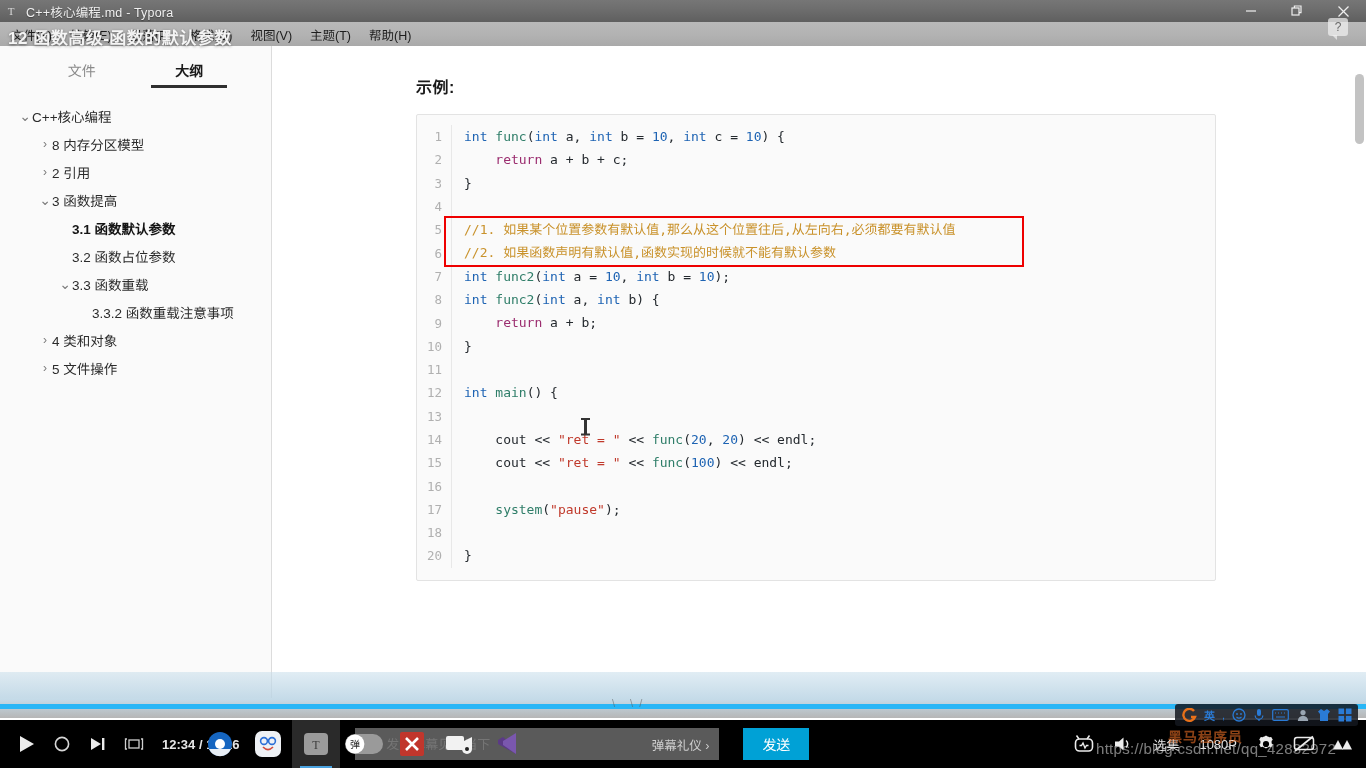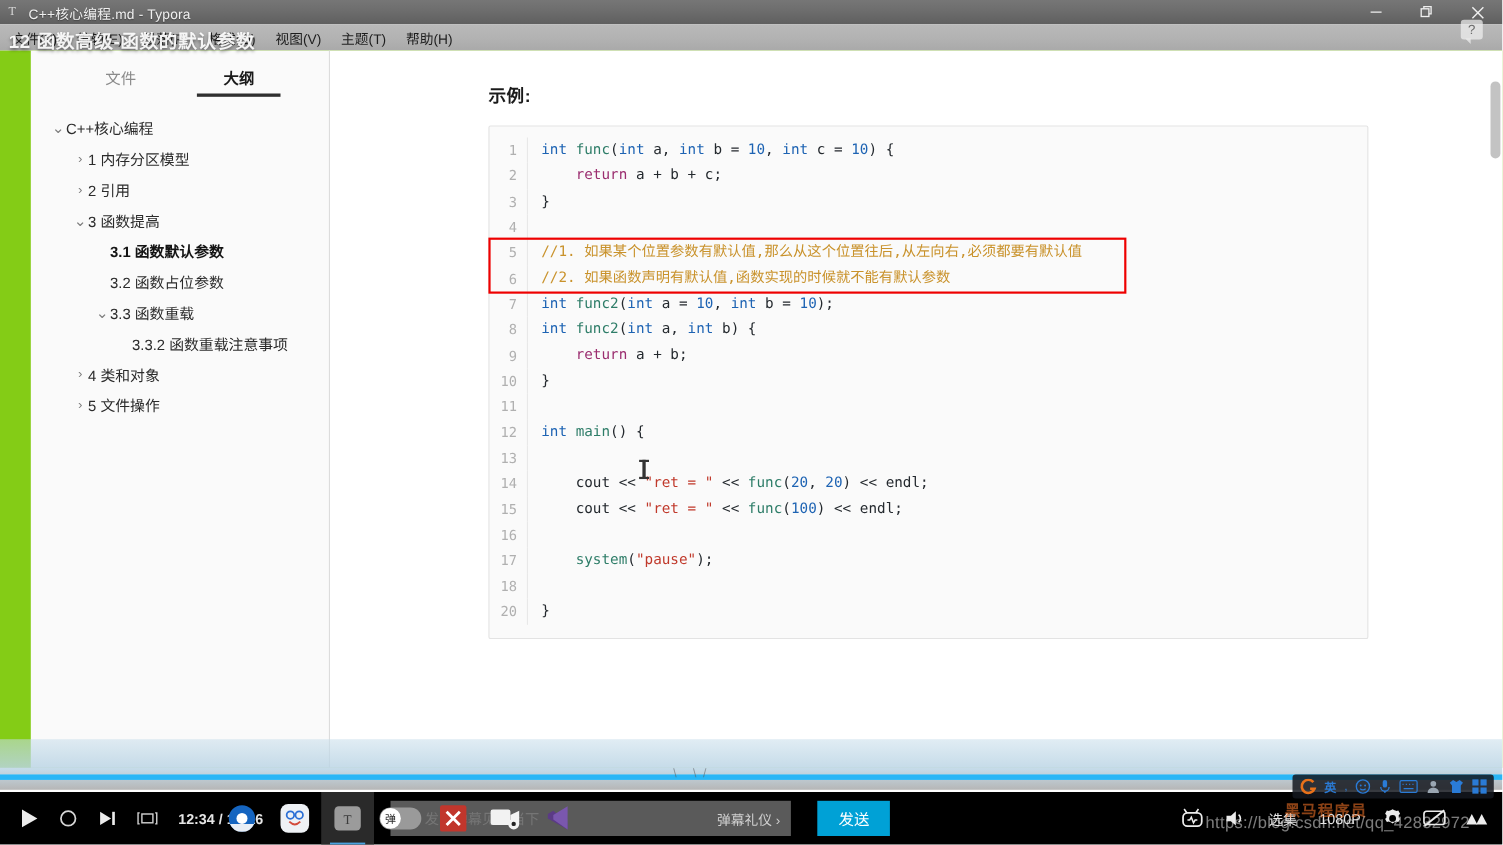--- a/index.html
+++ b/index.html
@@ -31,23 +31,22 @@
   
   .menubar {
     position:absolute; left:0; top:22px; width:1366px; height:24px;
     background: linear-gradient(180deg,#b9b9b9 0%, #b2b2b2 55%, #a9a9a9 100%);
     display:flex; align-items:center; padding-left:2px;
   }
   .menu-item { font-size:12.5px; color:#1d1d1d; padding:2px 9px; white-space:nowrap; }
 
   
   .typora {
-    position:absolute; left:0; top:46px; width:1366px; height:652px; background:#84cc16;
+    position:absolute; left:0; top:46px; width:1366px; height:652px; background:#8b5cf6;
     display:flex;
-    padding-left:28px;
   }
   .sidebar {
     width:272px; height:100%; background:#fafafa;
     border-right:1px solid #dcdcdc; position:relative;
   }
   .side-tabs { display:flex; height:42px; align-items:flex-end; justify-content:space-around; padding:0 28px; }
   .side-tab {
     font-size:14px; color:#8a8a8a; padding-bottom:8px; position:relative; width:88px; text-align:center;
   }
   .side-tab.active { color:#1a1a1a; font-weight:bold; }
@@ -237,21 +236,21 @@
         <div class="side-tab">文件</div>
         <div class="side-tab active">大纲</div>
       </div>
       <div class="outline" id="outline-tree">
           <div class="o-row" style="padding-left: 18px;">
             <span class="o-caret" style="font-size: 14px;">⌄</span>
             <span class="o-label">C++核心编程</span>
           </div>
           <div class="o-row" style="padding-left: 38px;">
             <span class="o-caret" style="font-size: 12px;">›</span>
-            <span class="o-label">1 内存分区模型</span>
+            <span class="o-label">8 内存分区模型</span>
           </div>
           <div class="o-row" style="padding-left: 38px;">
             <span class="o-caret" style="font-size: 12px;">›</span>
             <span class="o-label">2 引用</span>
           </div>
           <div class="o-row" style="padding-left: 38px;">
             <span class="o-caret" style="font-size: 14px;">⌄</span>
             <span class="o-label">3 函数提高</span>
           </div>
           <div class="o-row bold" style="padding-left: 58px;">

